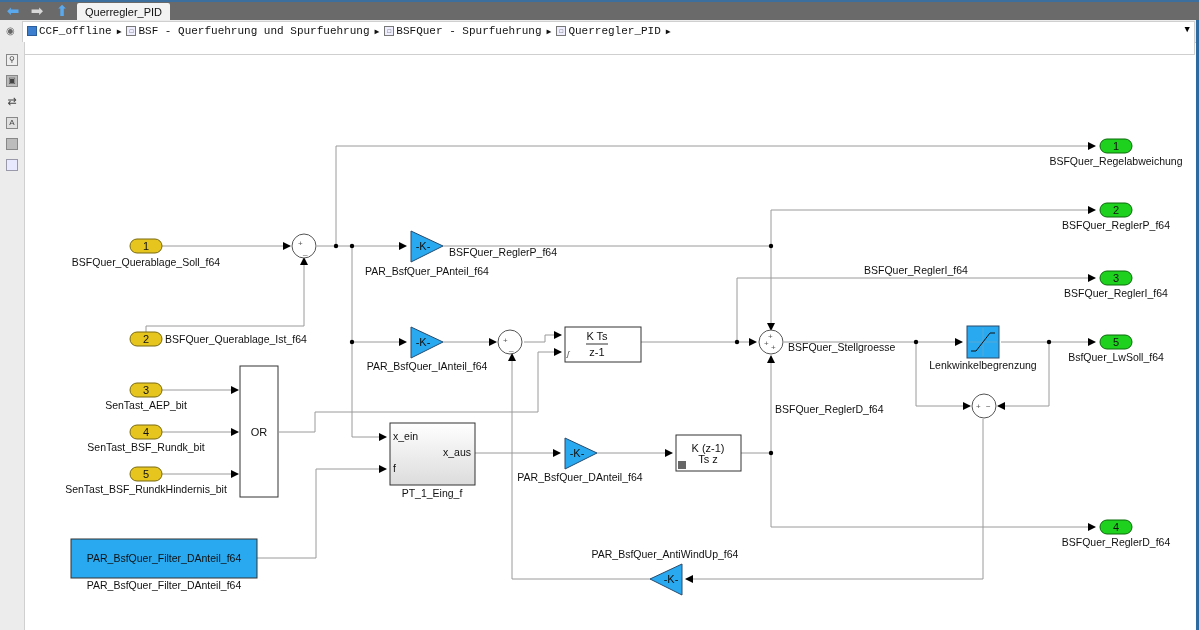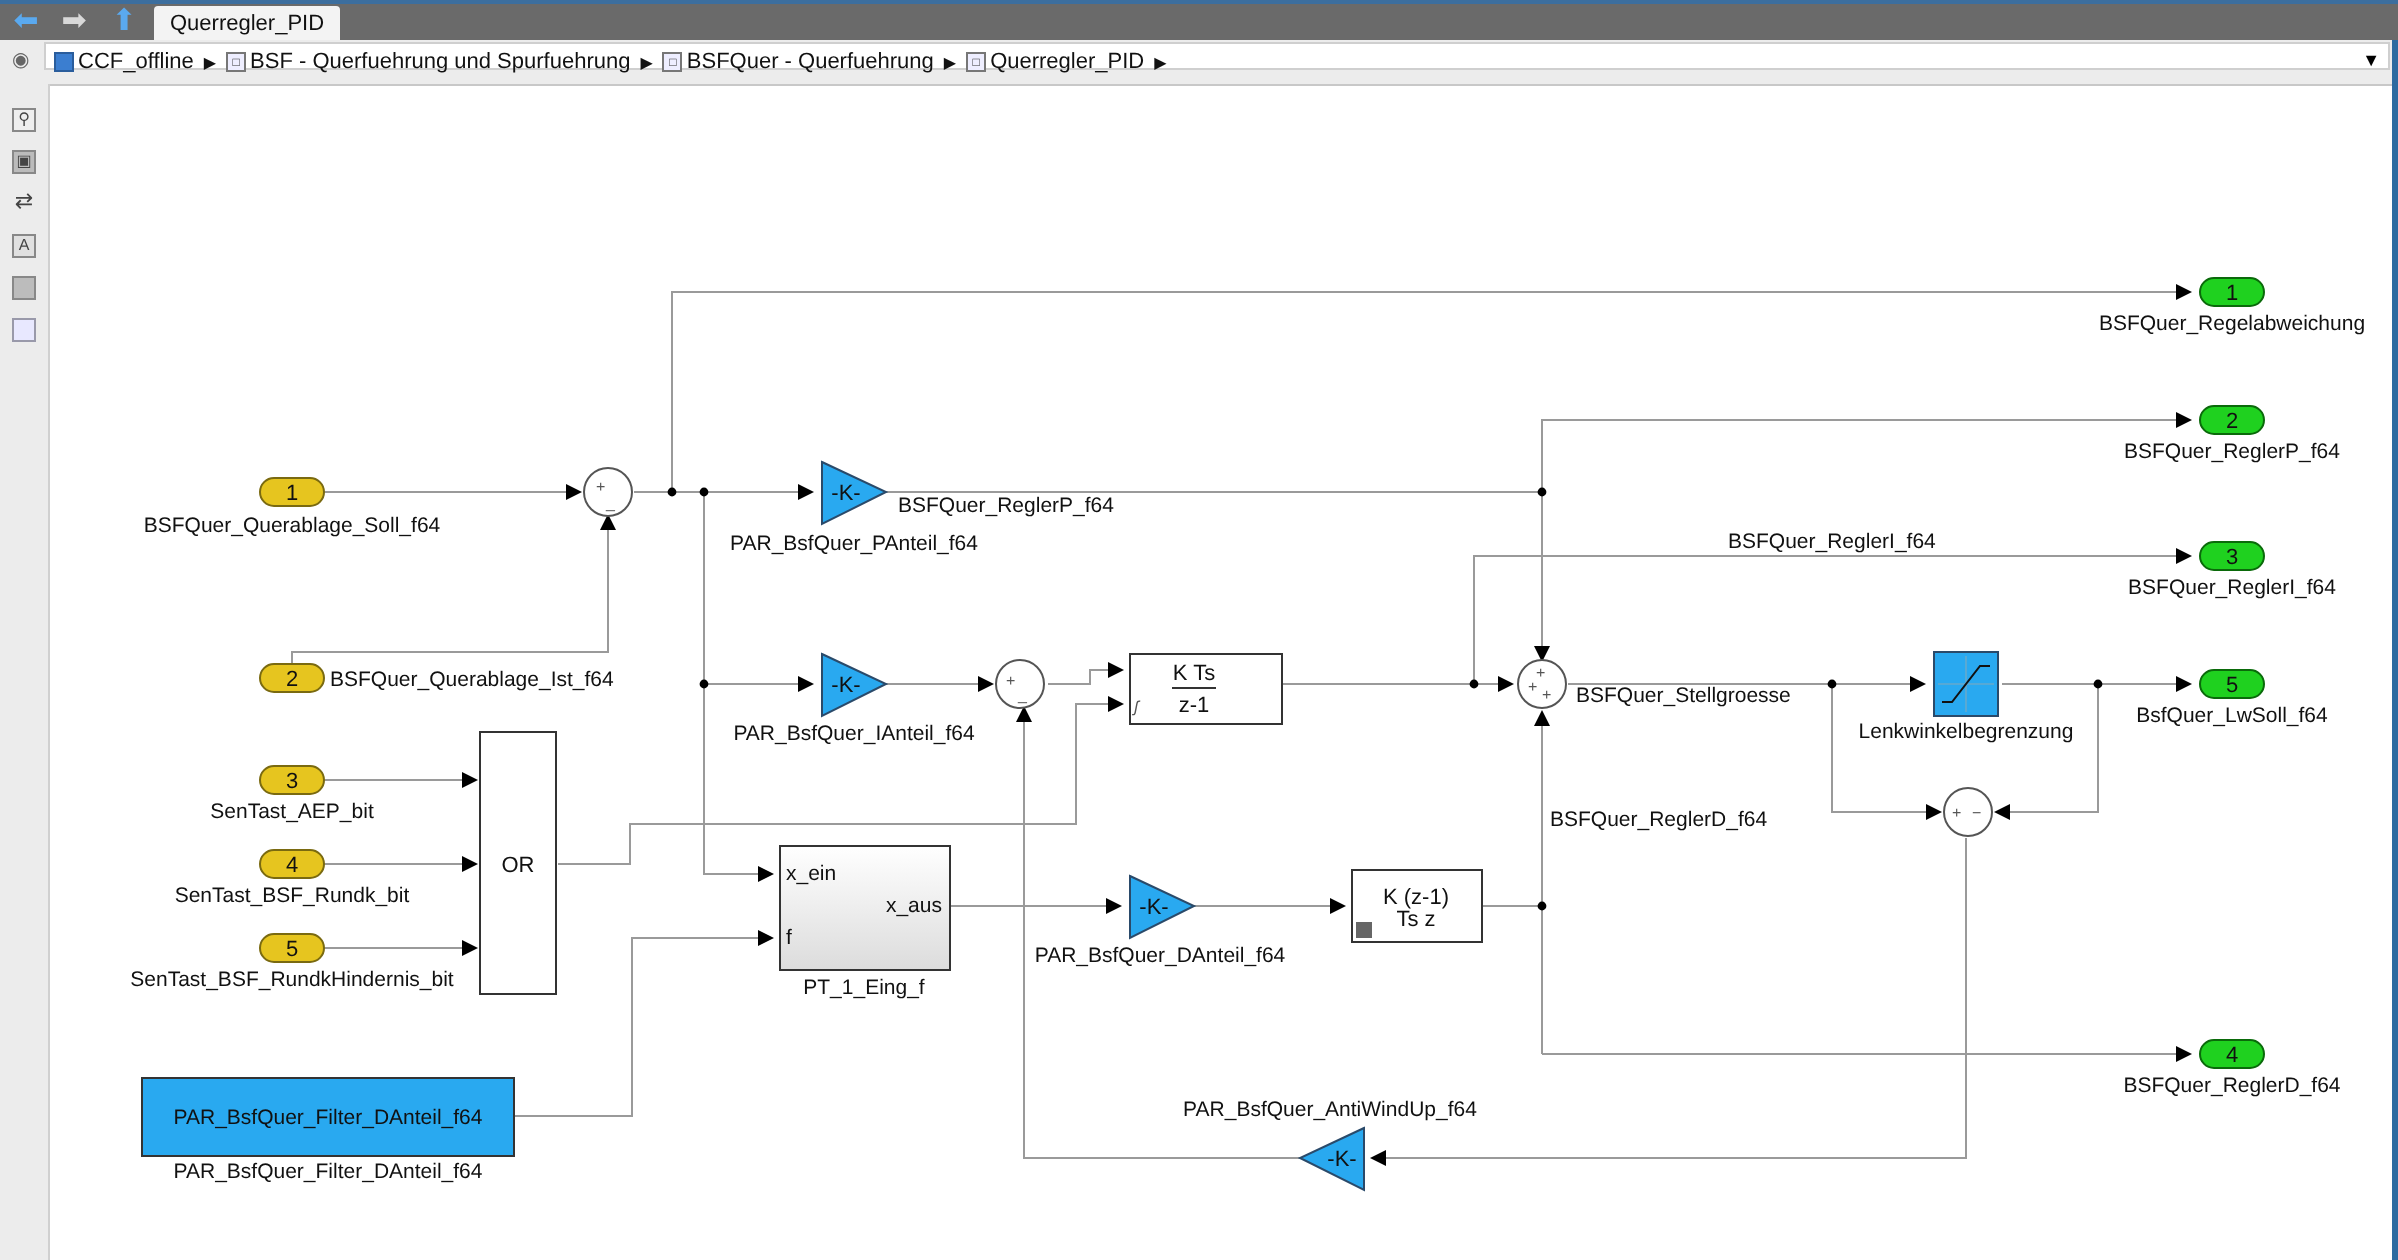--- a/index.html
+++ b/index.html
@@ -1,21 +1,21 @@
 <!DOCTYPE html>
 <html><head>
 <meta charset="utf-8">
 <style>
   html, body { margin:0; padding:0; }
   body { width:1199px; height:630px; overflow:hidden; background:#ffffff; font-family:"Liberation Sans", sans-serif; position:relative; }
   .topbar { position:absolute; left:0; top:0; width:1199px; height:20px; background:#6a6a6a; border-top:2px solid #3c6e9e; box-sizing:border-box; }
   .nav-btn { position:absolute; top:1px; width:18px; height:16px; font-size:15px; line-height:16px; text-align:center; }
   .tab { position:absolute; left:77px; top:1px; height:19px; padding:0 8px; background:#f3f3f3; font-size:11px; line-height:19px; color:#111; border-radius:2px 2px 0 0; }
   .addrbar { position:absolute; left:0; top:20px; width:1199px; height:22px; background:#ececec; border-bottom:1px solid #c8c8c8; }
-  .addr-inner { position:absolute; left:22px; top:1px; right:4px; height:14px; background:#fff; border:1px solid #cfcfcf; box-sizing:border-box; }
+  .addr-inner { position:absolute; left:22px; top:1px; right:4px; height:34px; background:#fff; border:1px solid #cfcfcf; box-sizing:border-box;font-family:Liberation Mono, monospace; }
   .crumbs { position:absolute; left:4px; top:0; height:18px; display:flex; align-items:center; font-size:11px; color:#111; white-space:nowrap; }
   .crumb { display:flex; align-items:center; }
   .crumb-icon { width:10px; height:10px; border:1px solid #777; background:#eef; margin-right:2px; font-size:6px; line-height:10px; text-align:center; color:#333; box-sizing:border-box; }
   .crumb-icon.model { background:#3b7ed0; border-color:#2a5d9c; }
   .sep { font-size:8px; margin:0 5px; }
   .dd-arrow { position:absolute; right:4px; top:3px; font-size:9px; }
   .back-circ { position:absolute; left:6px; top:5px; width:11px; height:11px; font-size:10px; line-height:11px; color:#666; }
   .lefttool { position:absolute; left:0; top:42px; width:24px; height:588px; background:#ececec; border-right:1px solid #d0d0d0; }
   .tool { position:absolute; left:6px; width:12px; height:12px; border:1px solid #888; box-sizing:border-box; font-size:8px; line-height:10px; text-align:center; color:#444; background:#ddd; }
   .rightedge { position:absolute; right:0; top:20px; width:3px; height:610px; background:#2c6aa0; }
@@ -43,21 +43,21 @@
           <span>CCF_offline</span>
         </span>
       <span class="sep">▶</span>
       <span class="crumb">
           <span class="crumb-icon">□</span>
           <span>BSF - Querfuehrung und Spurfuehrung</span>
         </span>
       <span class="sep">▶</span>
       <span class="crumb">
           <span class="crumb-icon">□</span>
-          <span>BSFQuer - Querfuehrung</span>
+          <span>BSFQuer - Spurfuehrung</span>
         </span>
       <span class="sep">▶</span>
       <span class="crumb">
           <span class="crumb-icon">□</span>
           <span>Querregler_PID</span>
         </span>
       <span class="sep">▶</span>
     </div>
     <div class="dd-arrow">▼</div>
   </div>

